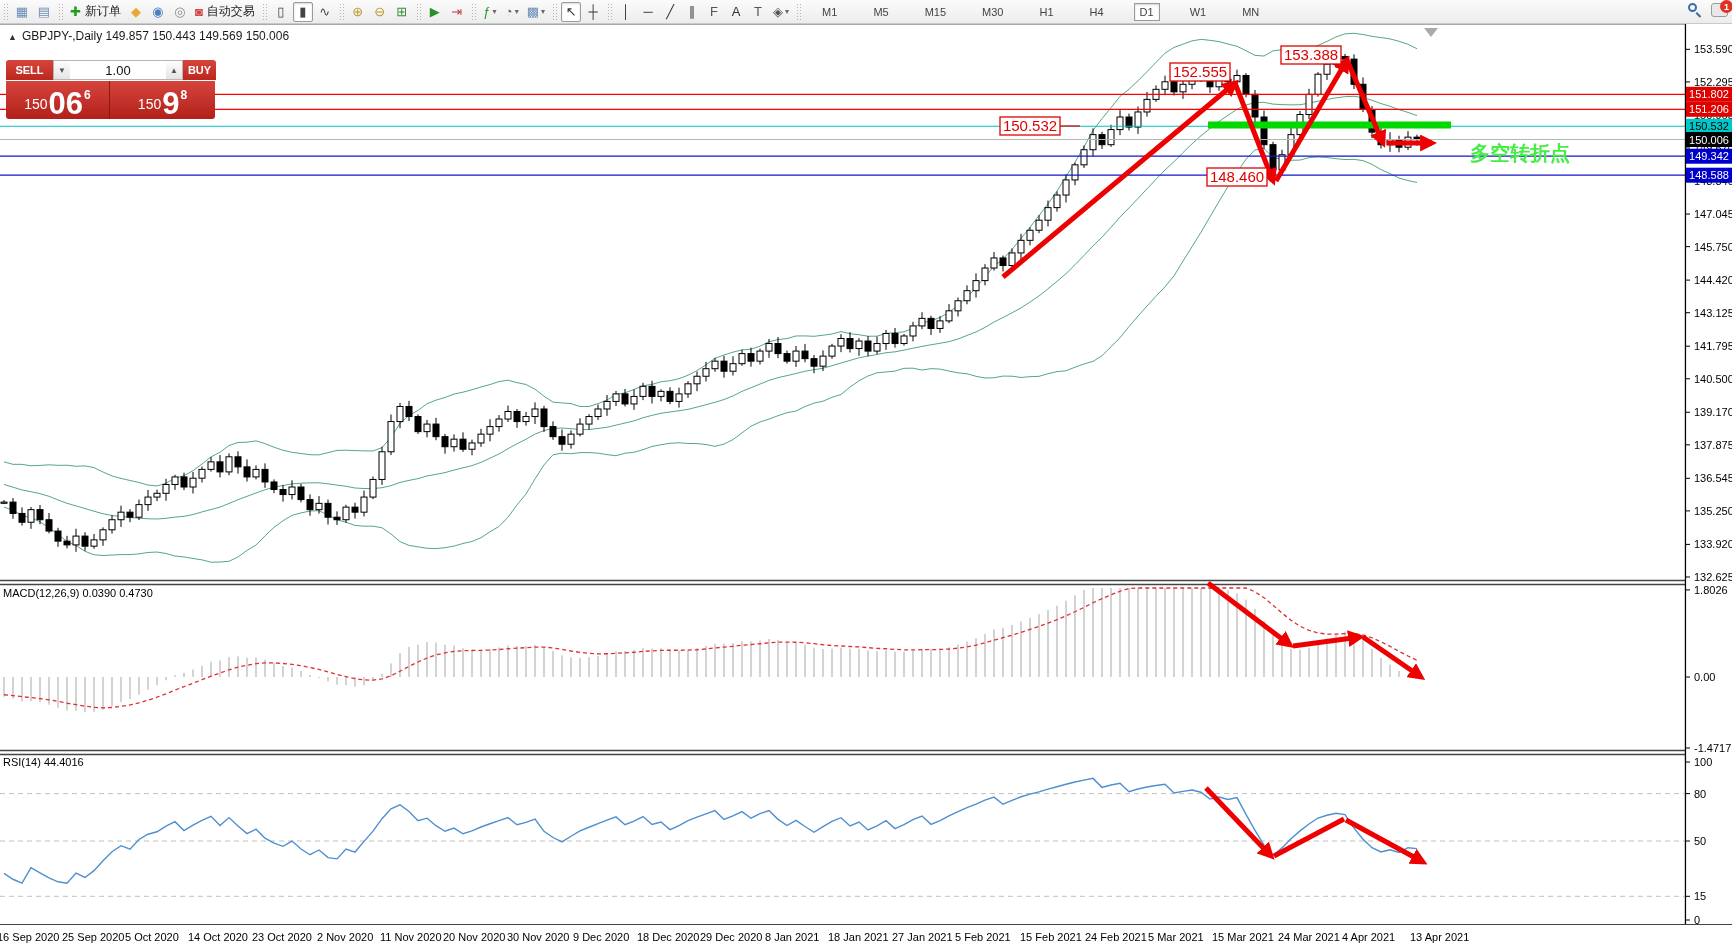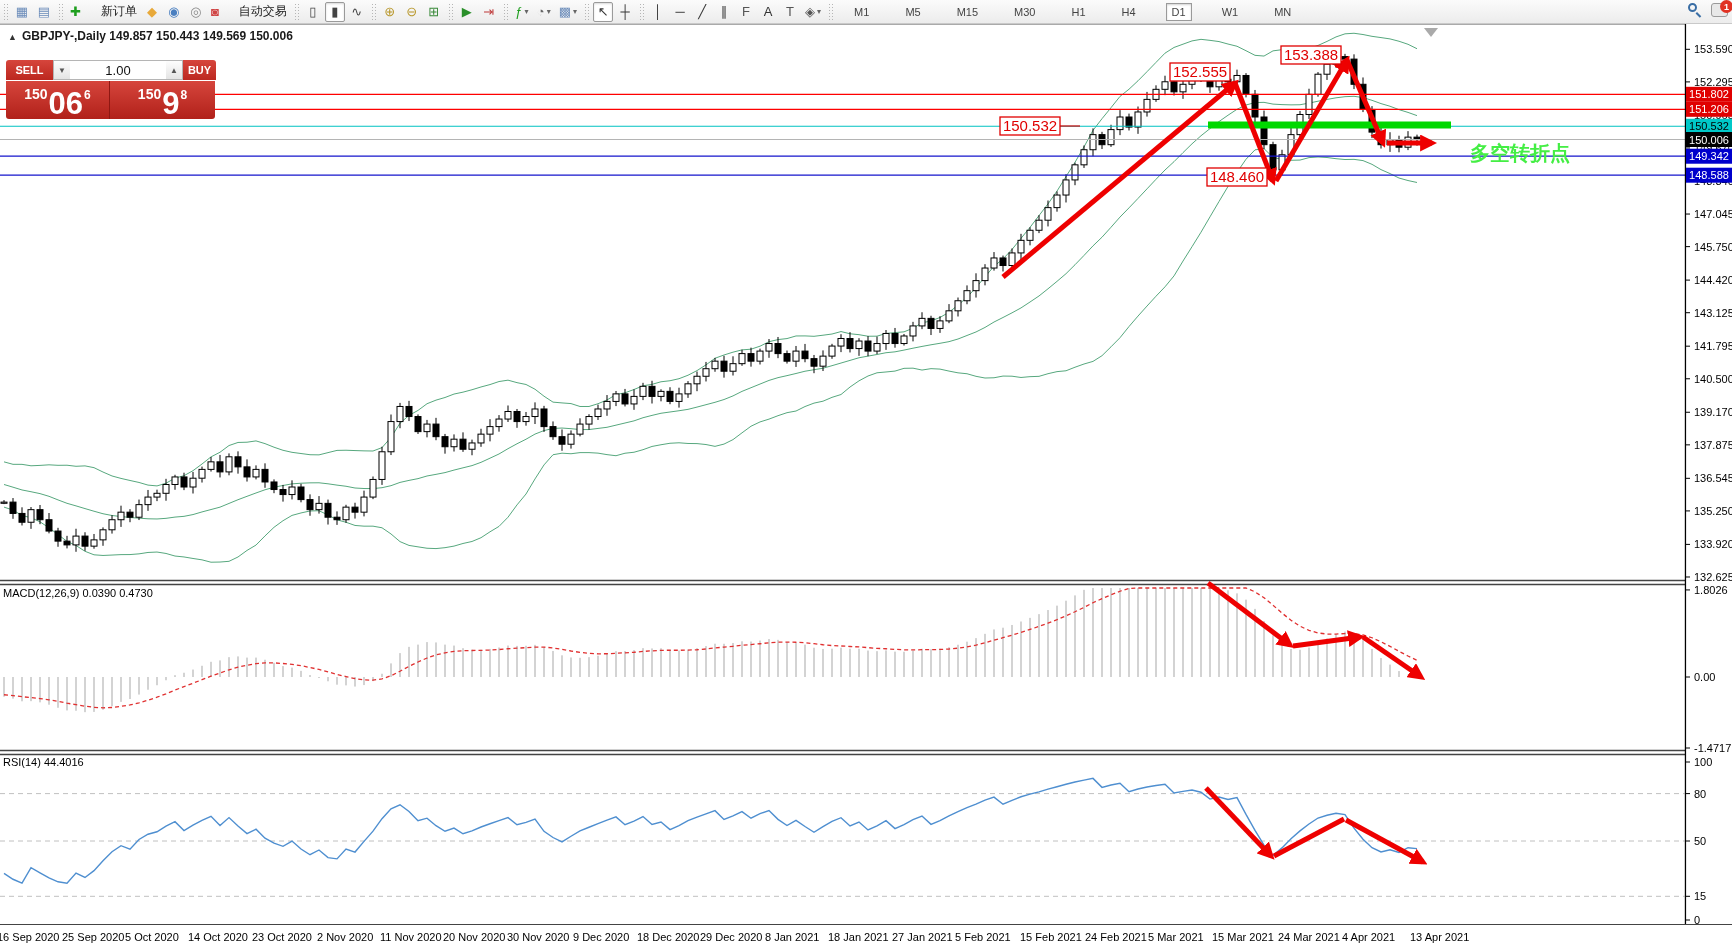--- a/index.html
+++ b/index.html
@@ -10,38 +10,38 @@
              background:linear-gradient(#fbfbfb,#ececec); border-bottom:1px solid #c9c9c9;
              display:flex; align-items:center; font-size:11px; color:#333; }
   .tb-grip { width:5px; height:18px; margin:0 3px;
              background-image:radial-gradient(#b5b5b5 1px, transparent 1px);
              background-size:3px 3px; }
   .tb-btn { height:20px; min-width:20px; padding:0 2px; margin:0 1px; display:flex;
             align-items:center; justify-content:center; border:1px solid transparent;
             border-radius:2px; cursor:default; white-space:nowrap; }
   .tb-btn.active { border-color:#9a9a9a; background:#fff; box-shadow:inset 0 1px 2px rgba(0,0,0,.15); }
   .tb-glyph { font-size:13px; line-height:1; }
-  .tb-label { margin-left:20px; font-size:12px; color:#222; }
+  .tb-label { margin-left:4px; font-size:12px; color:#222; }
   .tb-dd { font-size:8px; color:#666; margin-left:2px; }
   .tf-btn { height:18px; padding:0 5px; margin:0 12px; font-size:11px; color:#444;
             border:1px solid transparent; display:flex; align-items:center; }
   .tf-btn.active { border-color:#9a9a9a; background:#fff; box-shadow:inset 0 1px 2px rgba(0,0,0,.18); }
   #tb-right { position:absolute; right:4px; top:2px; display:flex; align-items:center; }
   .search-glass { position:relative; width:16px; height:16px; margin-right:8px; }
   .search-glass .lens { position:absolute; left:1px; top:1px; width:9px; height:9px;
       border:2px solid #3a6ea5; border-radius:50%; }
   .search-glass .handle { position:absolute; left:10px; top:10px; width:6px; height:2px;
       background:#3a6ea5; transform:rotate(45deg); transform-origin:0 0; }
   .chat-bubble { position:relative; width:17px; height:14px; background:#e8e8e8;
       border:1px solid #9a9a9a; border-radius:3px; }
   .chat-badge { position:absolute; right:-6px; top:-4px; width:13px; height:13px;
       background:#e03224; color:#fff; font-size:9px; font-weight:bold; border-radius:50%;
       display:flex; align-items:center; justify-content:center; }
   
-  #chart-title { position:absolute; left:8px; top:29px; font-size:12px; font-weight:bold;
+  #chart-title { position:absolute; left:8px; top:29px; font-size:12px; font-weight:normal;
                  color:#1a1a1a; z-index:5; }
   #chart-title .tri { font-size:9px; margin-right:5px; color:#333; }
   #trade-panel { position:absolute; left:6px; top:60px; width:210px; z-index:6;
                  font-family:"Liberation Sans", sans-serif; }
   #tp-row1 { display:flex; height:20px; }
   .tp-btn { background:linear-gradient(#d6453c,#bc271f); color:#fff; font-size:11px;
             font-weight:bold; display:flex; align-items:center; justify-content:center;
             cursor:pointer; }
   #tp-sell-btn { width:47px; border-radius:3px 0 0 0; }
   #tp-buy-btn { width:33px; border-radius:0 3px 0 0; }
@@ -49,21 +49,21 @@
   .vol-arrow { width:16px; display:flex; align-items:center; justify-content:center;
                font-size:8px; color:#555; background:linear-gradient(#fdfdfd,#e4e4e4);
                cursor:pointer; }
   #tp-vol-value { flex:1; font-size:13px; color:#111;
                   display:flex; align-items:center; justify-content:center; }
   #tp-row2 { display:flex; height:38px; margin-top:1px; }
   .tp-price { background:linear-gradient(#d6453c,#b1211a); color:#fff; display:flex;
               align-items:flex-end; justify-content:center; padding-bottom:3px; cursor:pointer; }
   #tp-price-sell { width:104px; border-right:1px solid #8f1712; border-radius:0 0 0 3px; }
   #tp-price-buy { width:105px; border-radius:0 0 3px 0; }
-  .tp-small { font-size:14px; font-weight:bold; line-height:1; margin-bottom:15px; }
+  .tp-small { font-size:14px; font-weight:normal; line-height:1; margin-bottom:5px; }
   .tp-big { font-size:31px; font-weight:bold; line-height:.82; margin:0 1px; }
   .tp-sup { font-size:12px; font-weight:bold; line-height:1; margin-bottom:15px; }
   
   #chart-wrap { position:absolute; left:0; top:0; width:1732px; height:946px; }
   svg text { font-family:"Liberation Sans", sans-serif; }
 </style>
 </head>
 <body>
 
 <div id="chart-wrap">

